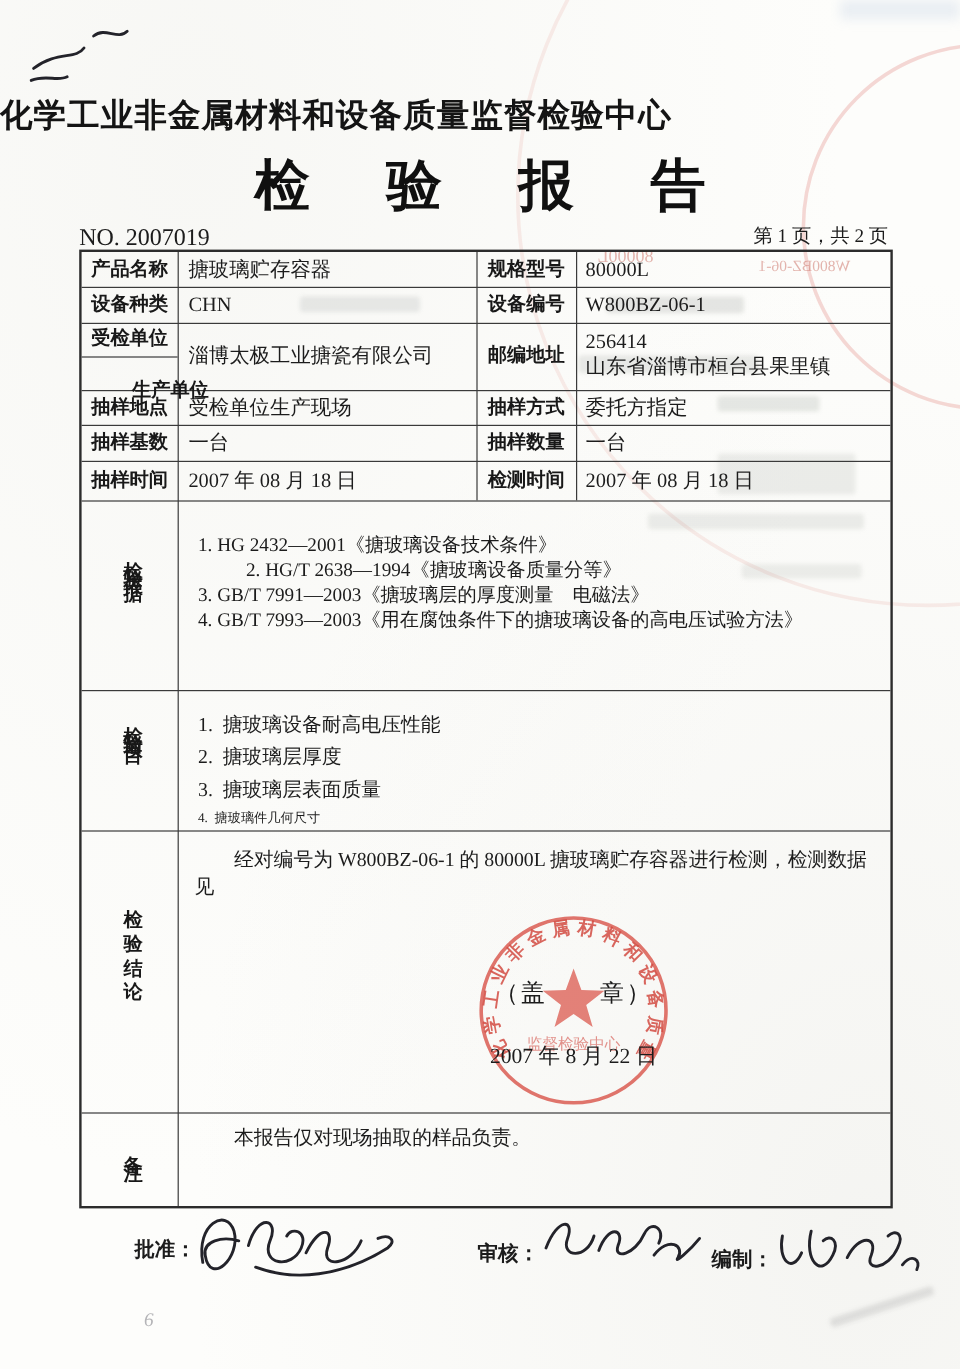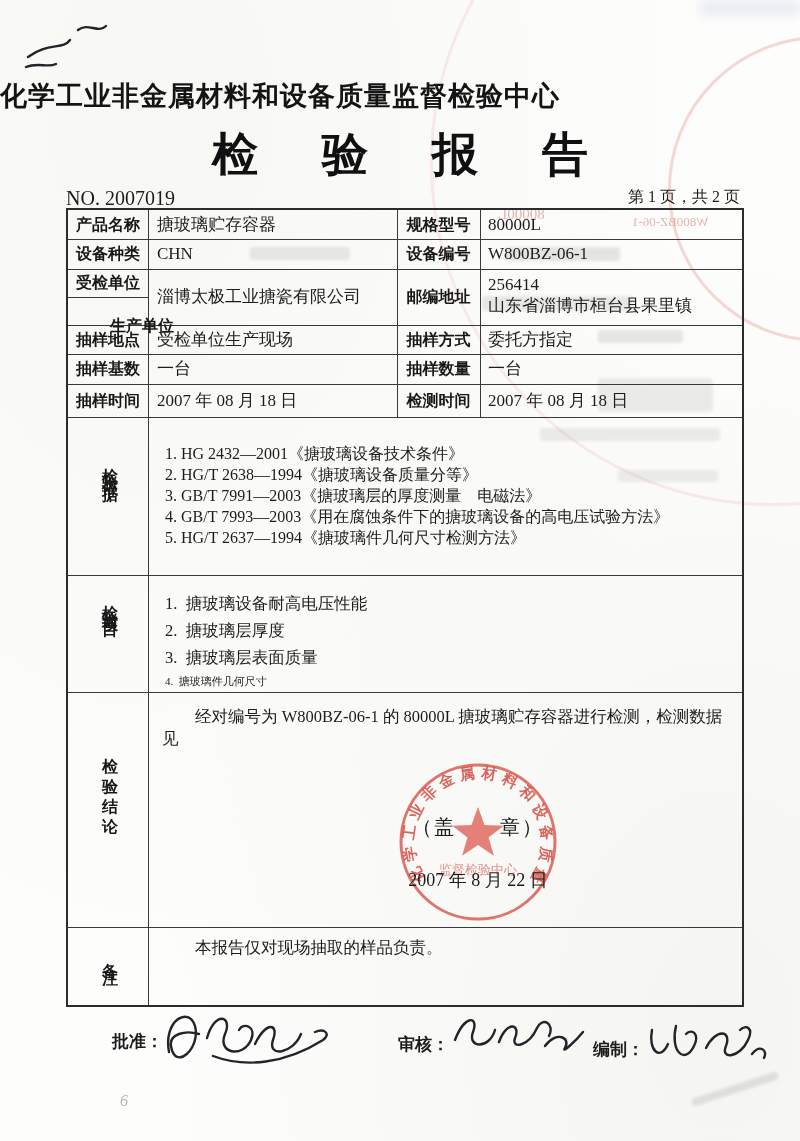--- a/index.html
+++ b/index.html
@@ -135,24 +135,23 @@
     <div class="tcell lab2" style="top:144px;height:30px;line-height:30px;">抽样数量</div>
     <div class="tcell val2" style="top:144px;height:30px;line-height:30px;">一台</div>
 
     <div class="tcell lab" style="top:174px;height:33px;line-height:33px;">抽样时间</div>
     <div class="tcell val" style="top:174px;height:33px;line-height:33px;">2007 年 08 月 18 日</div>
     <div class="tcell lab2" style="top:174px;height:33px;line-height:33px;">检测时间</div>
     <div class="tcell val2" style="top:174px;height:33px;line-height:33px;">2007 年 08 月 18 日</div>
 
     <div class="vlabel" style="top:245px;letter-spacing:6px;">检验依据</div>
     <div class="list-line" style="top:234px;">1. HG 2432—2001《搪玻璃设备技术条件》</div>
-    <div class="list-line" style="top:255px;">2. HG/T 2638—1994《搪玻璃设备质量分等》</div>
+    <div class="list-line" style="top:255px;margin-left:40px;">2. HG/T 2638—1994《搪玻璃设备质量分等》</div>
     <div class="list-line" style="top:276px;">3. GB/T 7991—2003《搪玻璃层的厚度测量　电磁法》</div>
     <div class="list-line" style="top:297px;">4. GB/T 7993—2003《用在腐蚀条件下的搪玻璃设备的高电压试验方法》</div>
-    <div class="list-line" style="top:318px;">5. HG/T 2637—1994《搪玻璃件几何尺寸检测方法》</div>
 
     <div class="vlabel" style="top:382px;letter-spacing:6px;">检验项目</div>
     <div class="list-line" style="top:383px;font-size:16.5px;">1.  搪玻璃设备耐高电压性能</div>
     <div class="list-line" style="top:410px;font-size:16.5px;">2.  搪玻璃层厚度</div>
     <div class="list-line" style="top:437px;font-size:16.5px;">3.  搪玻璃层表面质量</div>
     <div class="list-line" style="top:464px;font-size:11px;">4.  搪玻璃件几何尺寸</div>
 
     <div class="vlabel" style="top:535px;letter-spacing:20px;">检验结论</div>
     <div class="para indent" style="top:496px;">经对编号为 W800BZ-06-1 的 80000L 搪玻璃贮存容器进行检测，检测数据见</div>
 

